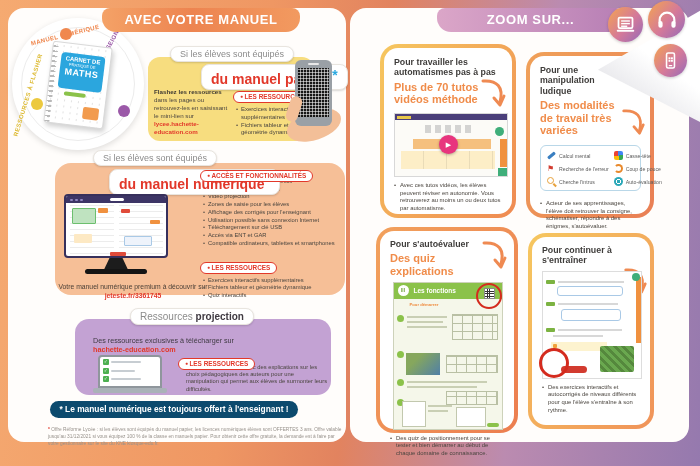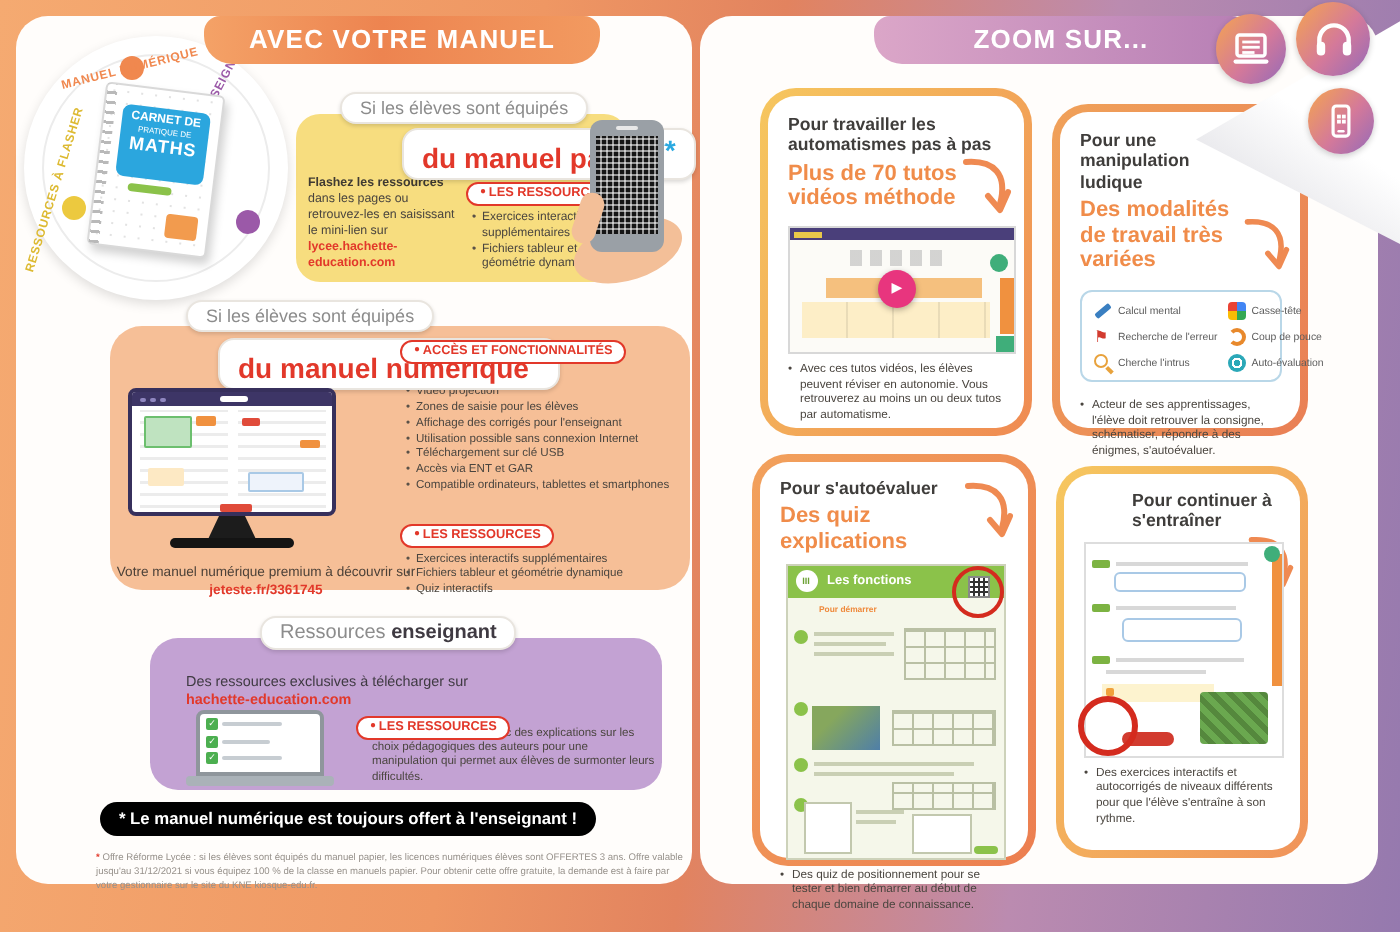--- a/index.html
+++ b/index.html
@@ -72,21 +72,21 @@
   .mon-stand{width:26px;height:11px;margin:0 auto;background:#1c1c1c;clip-path:polygon(25% 0,75% 0,95% 100%,5% 100%);}
   .mon-base{width:62px;height:5px;margin:0 auto;background:#141414;border-radius:3px;}
   
   .laptop{position:absolute;left:93px;top:355px;width:74px;z-index:2;}
   .lap-screen{width:64px;height:33px;margin:0 auto;background:#fff;border:2px solid #8f969c;border-radius:4px 4px 0 0;box-sizing:border-box;padding:2px 3px;}
   .lap-row{display:flex;align-items:center;gap:2px;margin-bottom:2.5px;}
   .chk{width:6px;height:6px;background:#4caf50;border-radius:1px;color:#fff;font-size:4.5px;line-height:6px;text-align:center;flex:0 0 6px;}
   .lline{height:2px;background:#c7cdd2;border-radius:1px;}
   .lap-base{width:74px;height:5px;background:#aab2b8;border-radius:2px;}
   
-  .banner{position:absolute;left:50px;top:401px;width:248px;height:17px;background:#000000;border-radius:9px;
+  .banner{position:absolute;left:50px;top:401px;width:248px;height:17px;background:#0c4a6e;border-radius:9px;
         color:#fff;font-weight:bold;font-size:8.4px;text-align:center;line-height:17px;z-index:2;}
   .footnote{position:absolute;left:48px;top:427px;width:294px;font-size:4.8px;color:#97918b;line-height:1.45;}
   .footnote .star{color:#e2382a;font-weight:bold;}
   
   .zcard{position:absolute;border-radius:18px;padding:4px;box-sizing:border-box;z-index:2;}
   .zcard-in{width:100%;height:100%;background:#fff;border-radius:14px;box-sizing:border-box;padding:9px 9px 6px 10px;position:relative;}
   .zg1{background:linear-gradient(120deg,#f6c75f,#ef8a52);}
   .zg2{background:linear-gradient(120deg,#f0a159,#e97f55);}
   .zg3{background:linear-gradient(120deg,#f2a15c,#ec7e50);}
   .zg4{background:linear-gradient(120deg,#f6c75f,#f0935a);}
@@ -256,21 +256,21 @@
 <div class="abs" style="left:200px;top:256px;z-index:2;"><span class="pill">LES RESSOURCES</span></div>
 <div class="abs bullets" style="left:202px;top:269px;width:140px;font-size:5.8px;">
   <div class="b">Tutos vidéos</div>
   <div class="b">Exercices interactifs supplémentaires</div>
   <div class="b">Fichiers tableur et géométrie dynamique</div>
   <div class="b">Quiz interactifs</div>
 </div>
 
 <div class="abs card-purple"></div>
 <div class="tabbox" style="left:130px;top:308px;font-size:10px;color:#8c8c8c;">
-  <span>Ressources </span><span style="font-weight:bold;color:#3f3a42;">enseignant</span>
+  <span>Ressources </span><span style="font-weight:bold;color:#3f3a42;">projection</span>
 </div>
 <div class="abs" style="left:93px;top:336px;width:170px;font-size:7.2px;color:#3f3a42;line-height:1.3;">
   <span>Des ressources exclusives à télécharger sur</span><br>
   <span class="redlink">hachette-education.com</span>
 </div>
 <div class="laptop">
   <div class="lap-screen">
     <div class="lap-row">
         <span class="chk">✓</span>
         <span class="lline" style="width:30px;"></span>
@@ -418,21 +418,21 @@
       <div class="q-line" style="left:34px;top:122px;width:24px;"></div>
       <div class="q-line" style="left:34px;top:127px;width:20px;"></div>
       <div class="q-pill"></div>
     </div>
     <div class="zbullet">Des quiz de positionnement pour se tester et bien démarrer au début de chaque domaine de connaissance.</div>
   </div>
 </div>
 
 <div class="zcard zg4" style="left:528px;top:233px;width:126px;height:196px;">
   <div class="zcard-in" style="padding-top:8px;">
-    <div class="ztitle" style="width:80px;margin-left:24px;">Pour continuer à s'entraîner</div>
+    <div class="ztitle" style="width:80px;">Pour continuer à s'entraîner</div>
     <svg class="zarrow" style="right:2px;top:30px;" width="26" height="30" viewBox="0 0 28 32">
         <path d="M4 3 C 18 2, 25 9, 21 24" fill="none" stroke="#ef8a52" stroke-width="3" stroke-linecap="round"></path>
         <path d="M15 20 L21 27 L25 18" fill="none" stroke="#ef8a52" stroke-width="3" stroke-linecap="round" stroke-linejoin="round"></path>
       </svg>
     <div class="eshot">
       <div class="e-side"></div>
       <div class="e-green"></div>
       <div class="e-chip" style="top:8px;"></div>
       <div class="e-line" style="left:15px;top:9px;width:66px;"></div>
       <div class="e-box" style="left:14px;top:14px;width:64px;height:8px;"></div>

